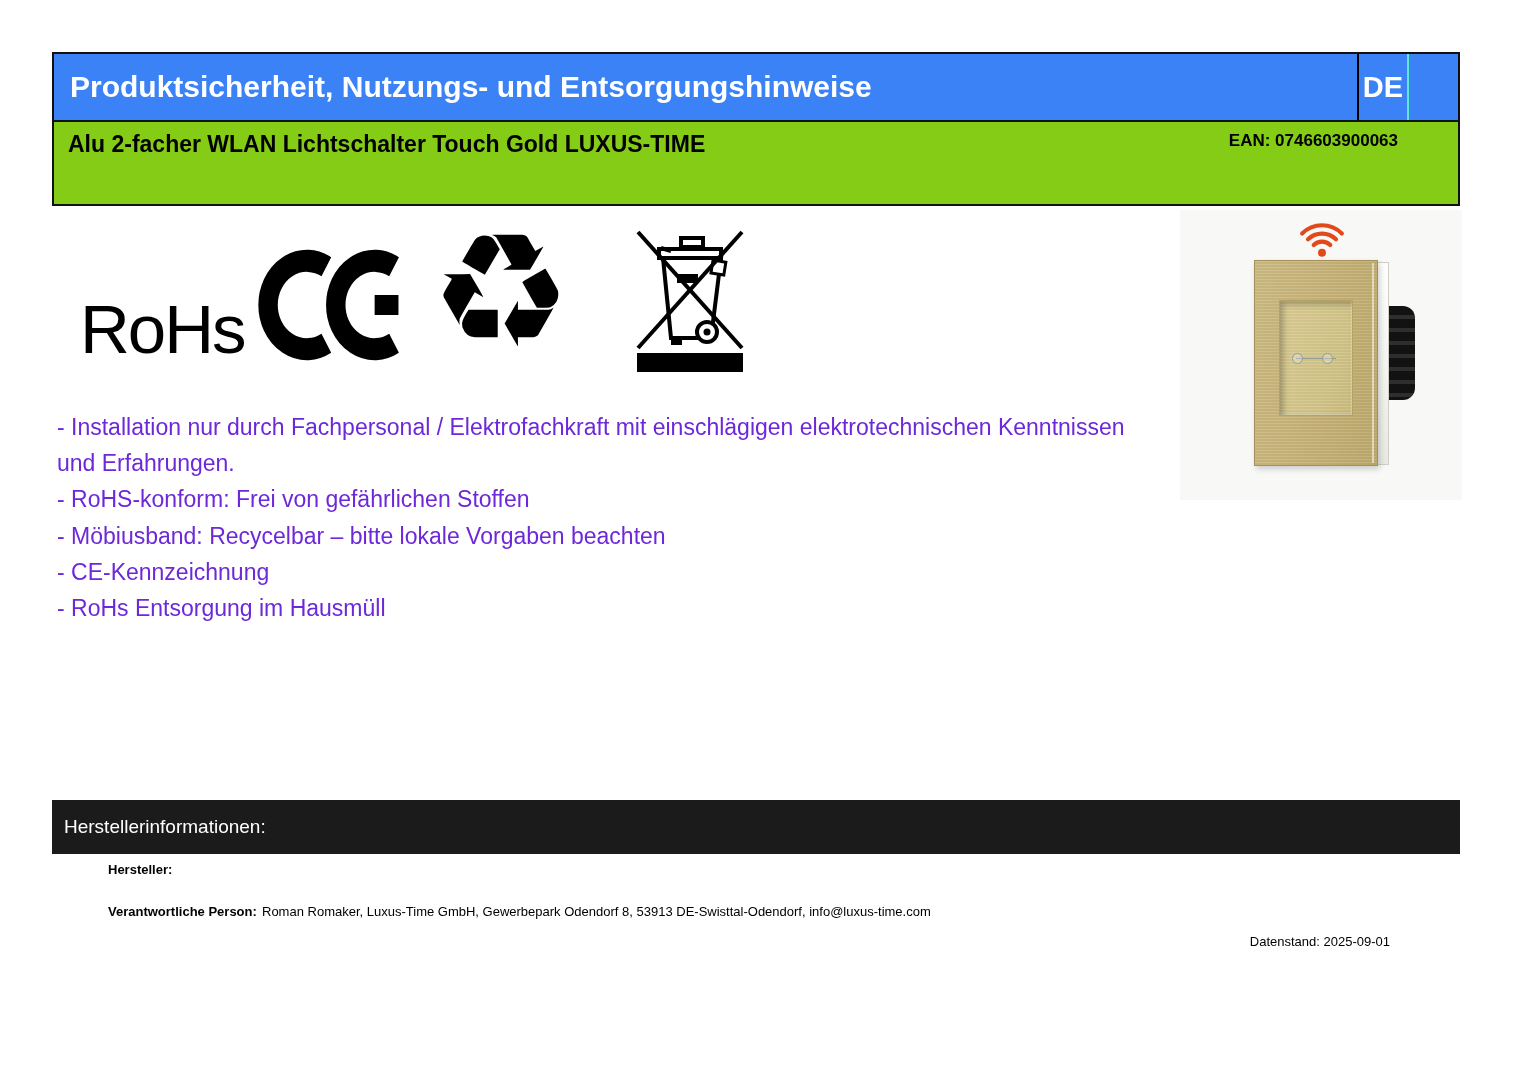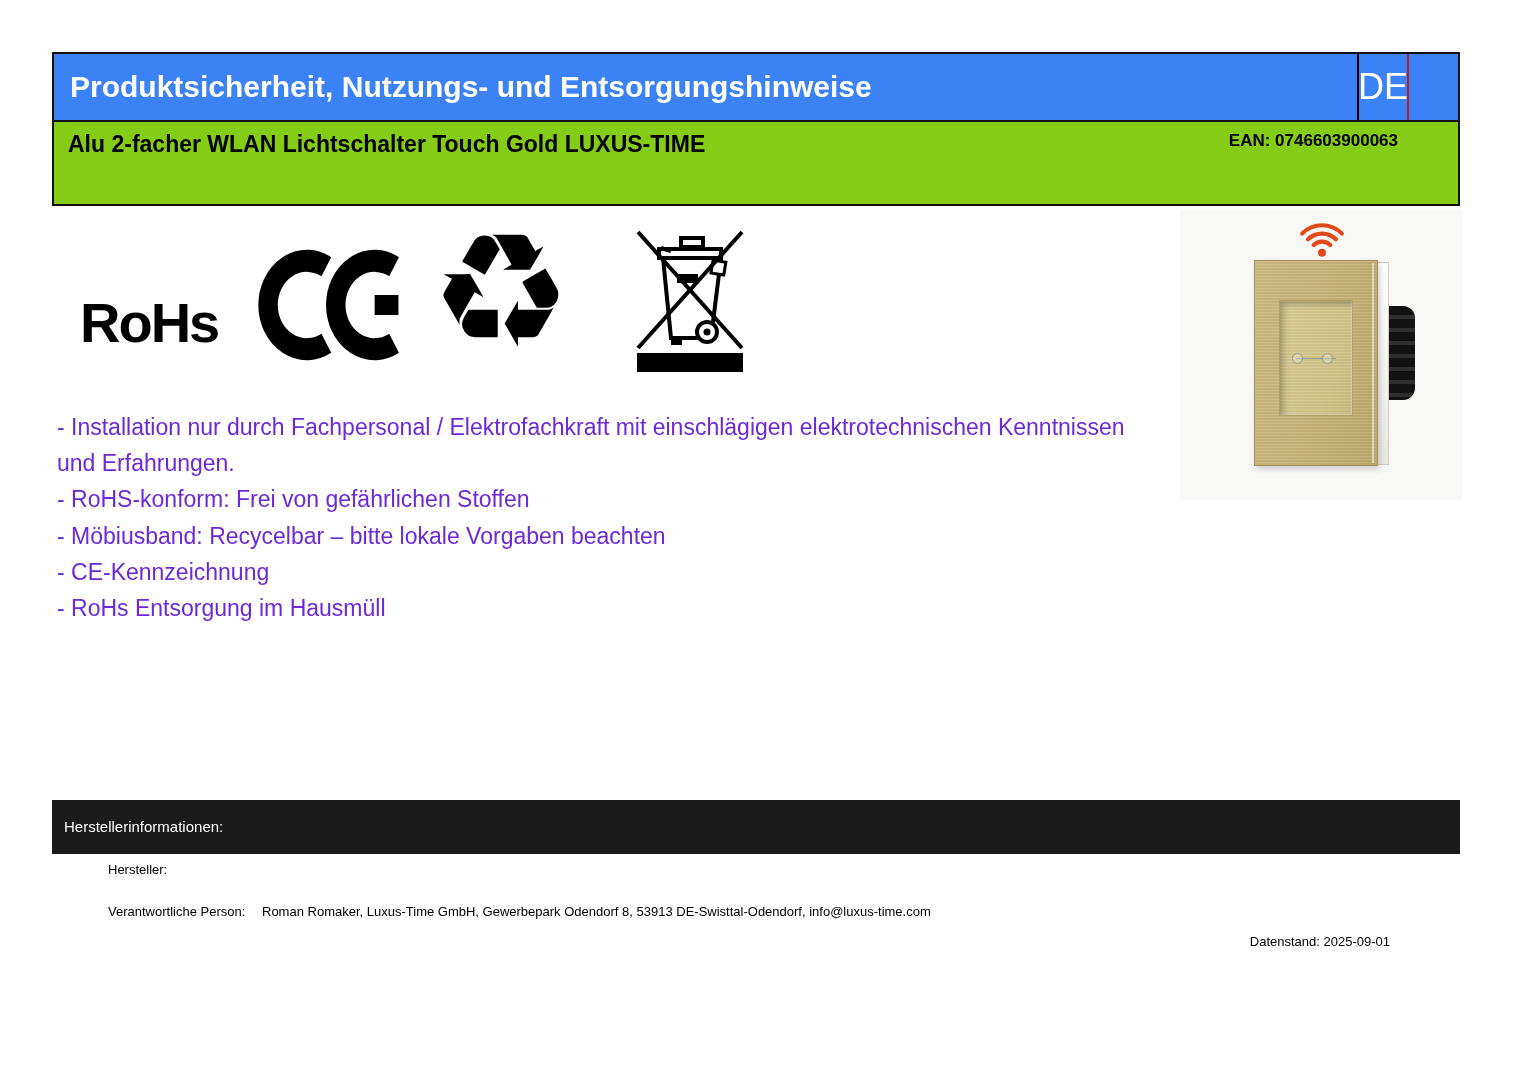--- a/index.html
+++ b/index.html
@@ -4,28 +4,28 @@
 <style>
   html,body{margin:0;padding:0;background:#fff;}
   .page{position:relative;width:1520px;height:1075px;background:#ffffff;overflow:hidden;
         font-family:"Liberation Sans", sans-serif;color:#000;}
 
   
   .header-block{position:absolute;left:52px;top:52px;width:1404px;border:2px solid #111;}
   .bar-black{position:relative;height:66px;background:#3b82f6;}
   .doc-title{position:absolute;left:16px;top:0;line-height:66px;font-size:30px;font-weight:bold;color:#fff;white-space:nowrap;}
   .lang-cell{position:absolute;right:49px;top:0;bottom:0;width:48px;border-left:2px solid #000;
-             border-right:2px solid #b91c1c;display:flex;align-items:center;justify-content:center;
-             color:#fff;font-size:36px;font-weight:normal;}
+             border-right:2px solid #5eead4;display:flex;align-items:center;justify-content:center;
+             color:#fff;font-size:29px;font-weight:bold;}
   .bar-gray{position:relative;height:82px;background:#84cc16;border-top:2px solid #111;}
   .product-name{position:absolute;left:14px;top:9px;font-size:23px;font-weight:bold;white-space:nowrap;}
   .ean{position:absolute;right:60px;top:9px;font-size:17px;font-weight:bold;white-space:nowrap;}
 
   
-  .rohs{position:absolute;left:80px;top:290px;font-size:56px;font-weight:bold;letter-spacing:-2px;}
+  .rohs{position:absolute;left:80px;top:290px;font-size:69px;font-weight:normal;letter-spacing:-2px;}
   .ce-svg{position:absolute;left:253px;top:248px;}
   .recycle{position:absolute;left:430px;top:212px;font-size:158px;line-height:1;
            font-family:"DejaVu Sans", sans-serif;color:#000;}
   .weee-svg{position:absolute;left:633px;top:226px;}
 
   
   .product-box{position:absolute;left:1180px;top:210px;width:282px;height:290px;background:#f8f8f7;}
   .wifi-svg{position:absolute;left:114px;top:6px;}
   .sw-module{position:absolute;left:203px;top:96px;width:32px;height:94px;border-radius:4px 12px 12px 4px;
              background:repeating-linear-gradient(180deg,#121212 0 9px,#2e2e2e 9px 13px);}
@@ -45,23 +45,23 @@
   .sw-dot{position:absolute;top:50%;width:9px;height:9px;margin-top:-5px;border:1px solid #8fa097;
           border-radius:50%;background:rgba(255,255,255,0.25);}
   .sw-dot.left{left:12px;} .sw-dot.right{left:42px;}
   .sw-line{position:absolute;top:50%;left:16px;width:40px;height:1px;background:#8fa097;}
 
   
   .notes{position:absolute;left:57px;top:409px;font-size:23px;line-height:36.2px;color:#6d28d9;white-space:nowrap;}
 
   
   .footer-bar{position:absolute;left:52px;top:800px;width:1408px;height:54px;background:#1b1b1b;color:#fff;}
-  .footer-title{position:absolute;left:12px;top:0;line-height:54px;font-size:15px;}
+  .footer-title{position:absolute;left:12px;top:0;line-height:54px;font-size:19px;}
   .weee-reg{position:absolute;left:773px;top:0;line-height:54px;font-size:20.5px;}
-  .mrow-label{position:absolute;left:83px;font-size:13px;font-weight:normal;white-space:nowrap;padding-left:25px;}
+  .mrow-label{position:absolute;left:83px;font-size:13px;font-weight:bold;white-space:nowrap;padding-left:25px;}
   .mrow-value{position:absolute;left:262px;font-size:13px;white-space:nowrap;}
   .row1{top:862px;} .row2{top:904px;}
   .date-note{position:absolute;right:130px;top:934px;font-size:13px;white-space:nowrap;}
 </style>
 </head>
 <body>
 
 <div class="page">
 
   <div class="header-block">

